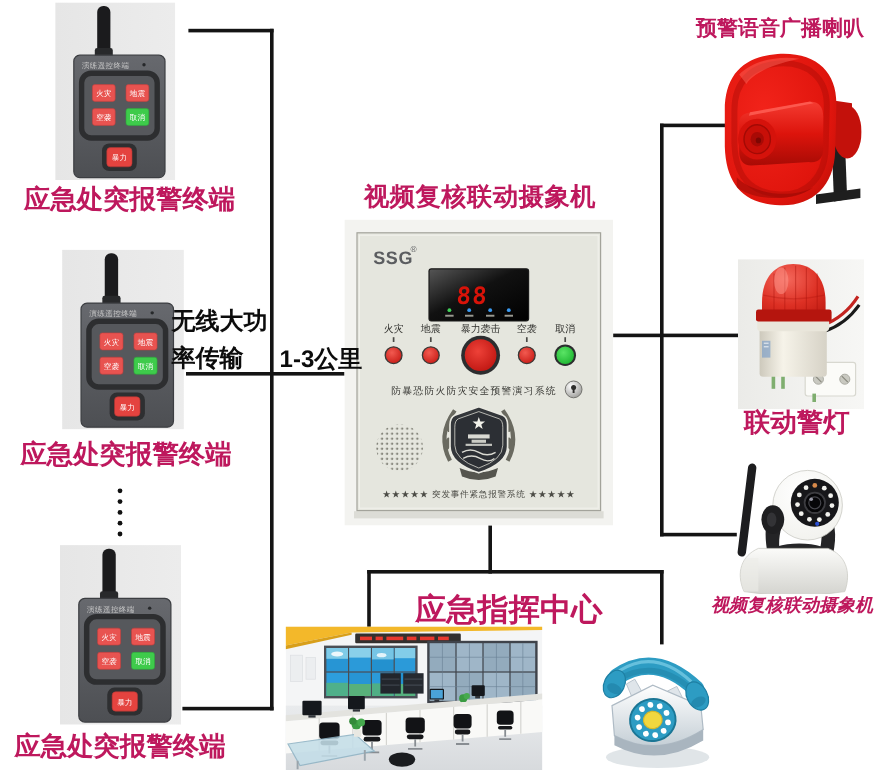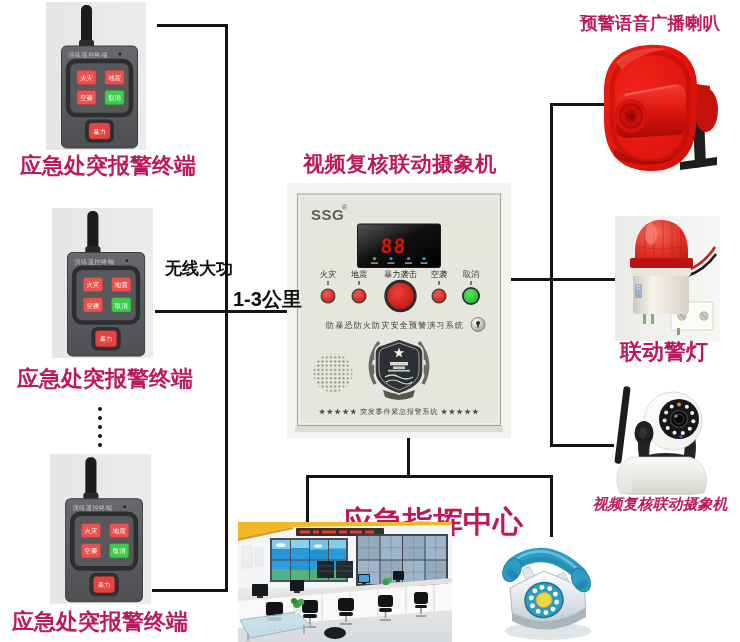--- a/index.html
+++ b/index.html
@@ -68,22 +68,23 @@
 <svg class="abs" style="left:50px;top:453px" width="101" height="152">
     <use href="#remote"></use>
   </svg>
 <div class="abs caption" style="left:0px;top:607px;width:200px;font-size:22px;">应急处突报警终端</div>
 
 <div class="line" style="left:225px;top:24px;width:3px;height:568px;"></div>
 <div class="line" style="left:157px;top:24px;width:71px;height:3px;"></div>
 <div class="line" style="left:155px;top:310px;width:132px;height:3px;"></div>
 <div class="line" style="left:152px;top:589px;width:76px;height:3px;"></div>
 
-<div class="abs note" style="left:165px;top:253px;width:74px;font-size:17px;line-height:31px;text-align:left;">
+<div class="abs note" style="left:143px;top:253px;width:74px;font-size:20px;line-height:31px;text-align:left;">
   <div>无线大功</div>
+  <div>率传输</div>
 </div>
 <div class="abs note" style="left:233px;top:286px;font-size:20px;">1-3公里</div>
 
 <div class="abs caption" style="left:280px;top:150px;width:240px;font-size:21px;letter-spacing:0.5px;">视频复核联动摄象机</div>
 
 <svg class="abs" style="left:287px;top:183px" width="224" height="255" viewBox="0 0 224 255">
   <defs>
     <linearGradient id="dispG" x1="0" y1="0" x2="1" y2="1">
       <stop offset="0" stop-color="#565656"></stop>
         <stop offset="0.45" stop-color="#111"></stop>
@@ -285,21 +286,21 @@
   <path d="M10,112 C3,96 8,82 22,76 L80,76 C94,81 100,95 94,112 Q52,119 10,112 Z" fill="url(#camBase)" stroke="#c8c8c2" stroke-width="0.6"></path>
   <path d="M10,112 C6,102 6,92 12,84 L22,84 L22,112 Z" fill="#ecece8" opacity="0.6"></path>
 </svg>
 <div class="abs caption" style="left:580px;top:495px;width:160px;font-size:15px;font-style:italic;">视频复核联动摄象机</div>
 
 <div class="line" style="left:407px;top:438px;width:3px;height:40px;"></div>
 <div class="line" style="left:306px;top:475px;width:247px;height:3px;"></div>
 <div class="line" style="left:306px;top:475px;width:3px;height:48px;"></div>
 <div class="line" style="left:550px;top:475px;width:3px;height:62px;"></div>
 
-<div class="abs caption" style="left:343px;top:491px;width:162px;font-size:30px;margin-top:11px;">应急指挥中心</div>
+<div class="abs caption" style="left:343px;top:491px;width:162px;font-size:26px;">应急指挥中心</div>
 
 <svg class="abs" style="left:238px;top:522px" width="214" height="120" viewBox="0 0 214 120">
   <defs>
     <linearGradient id="floorG" x1="0" y1="0" x2="0" y2="1">
       <stop offset="0" stop-color="#e9ebed"></stop>
         <stop offset="1" stop-color="#d7dadd"></stop>
     </linearGradient>
   </defs>
   <rect width="214" height="68" fill="#f4f5f6"></rect>
   <rect y="66" width="214" height="54" fill="url(#floorG)"></rect>

